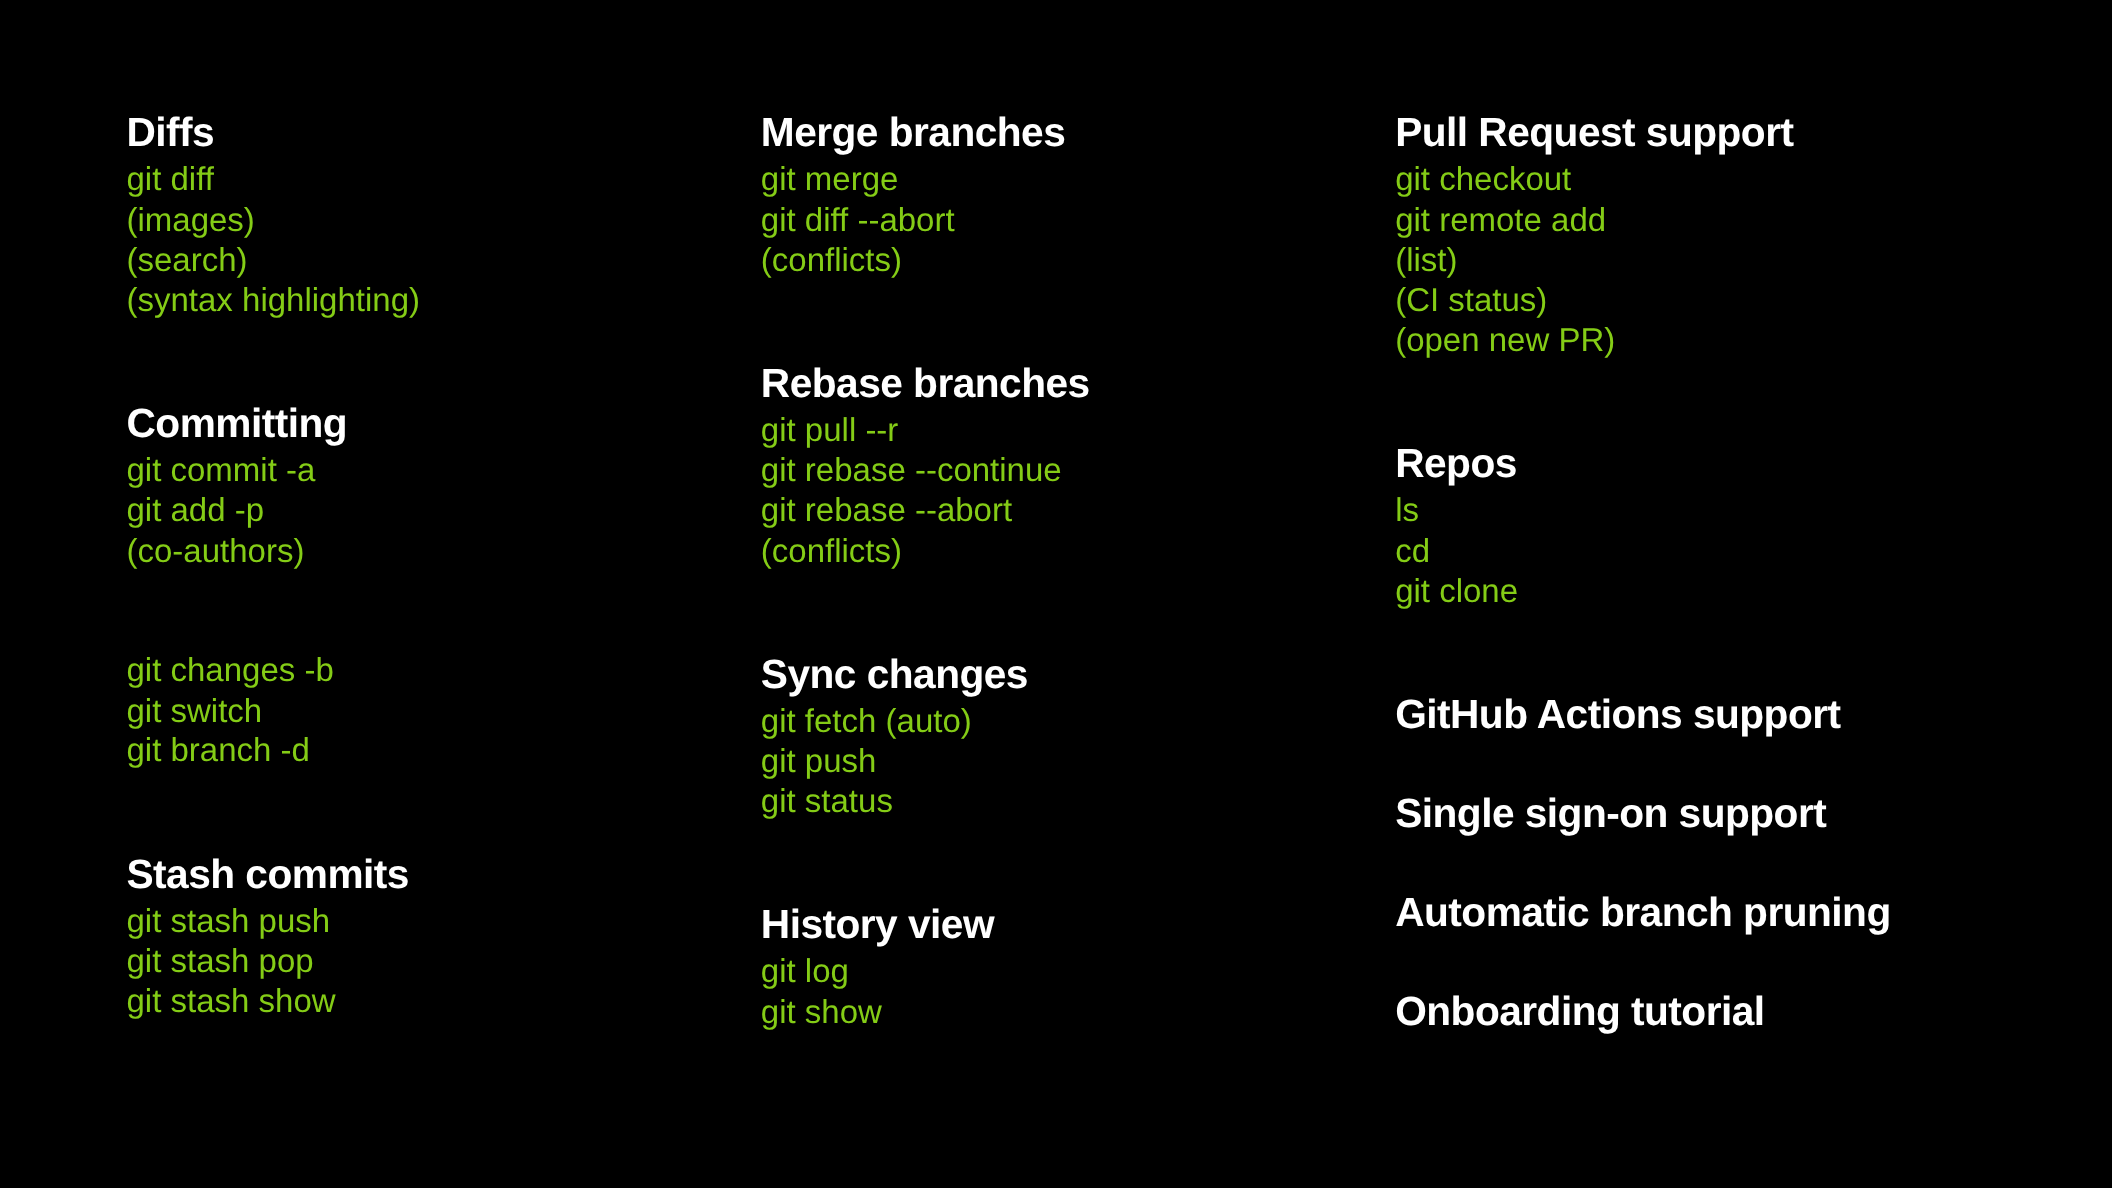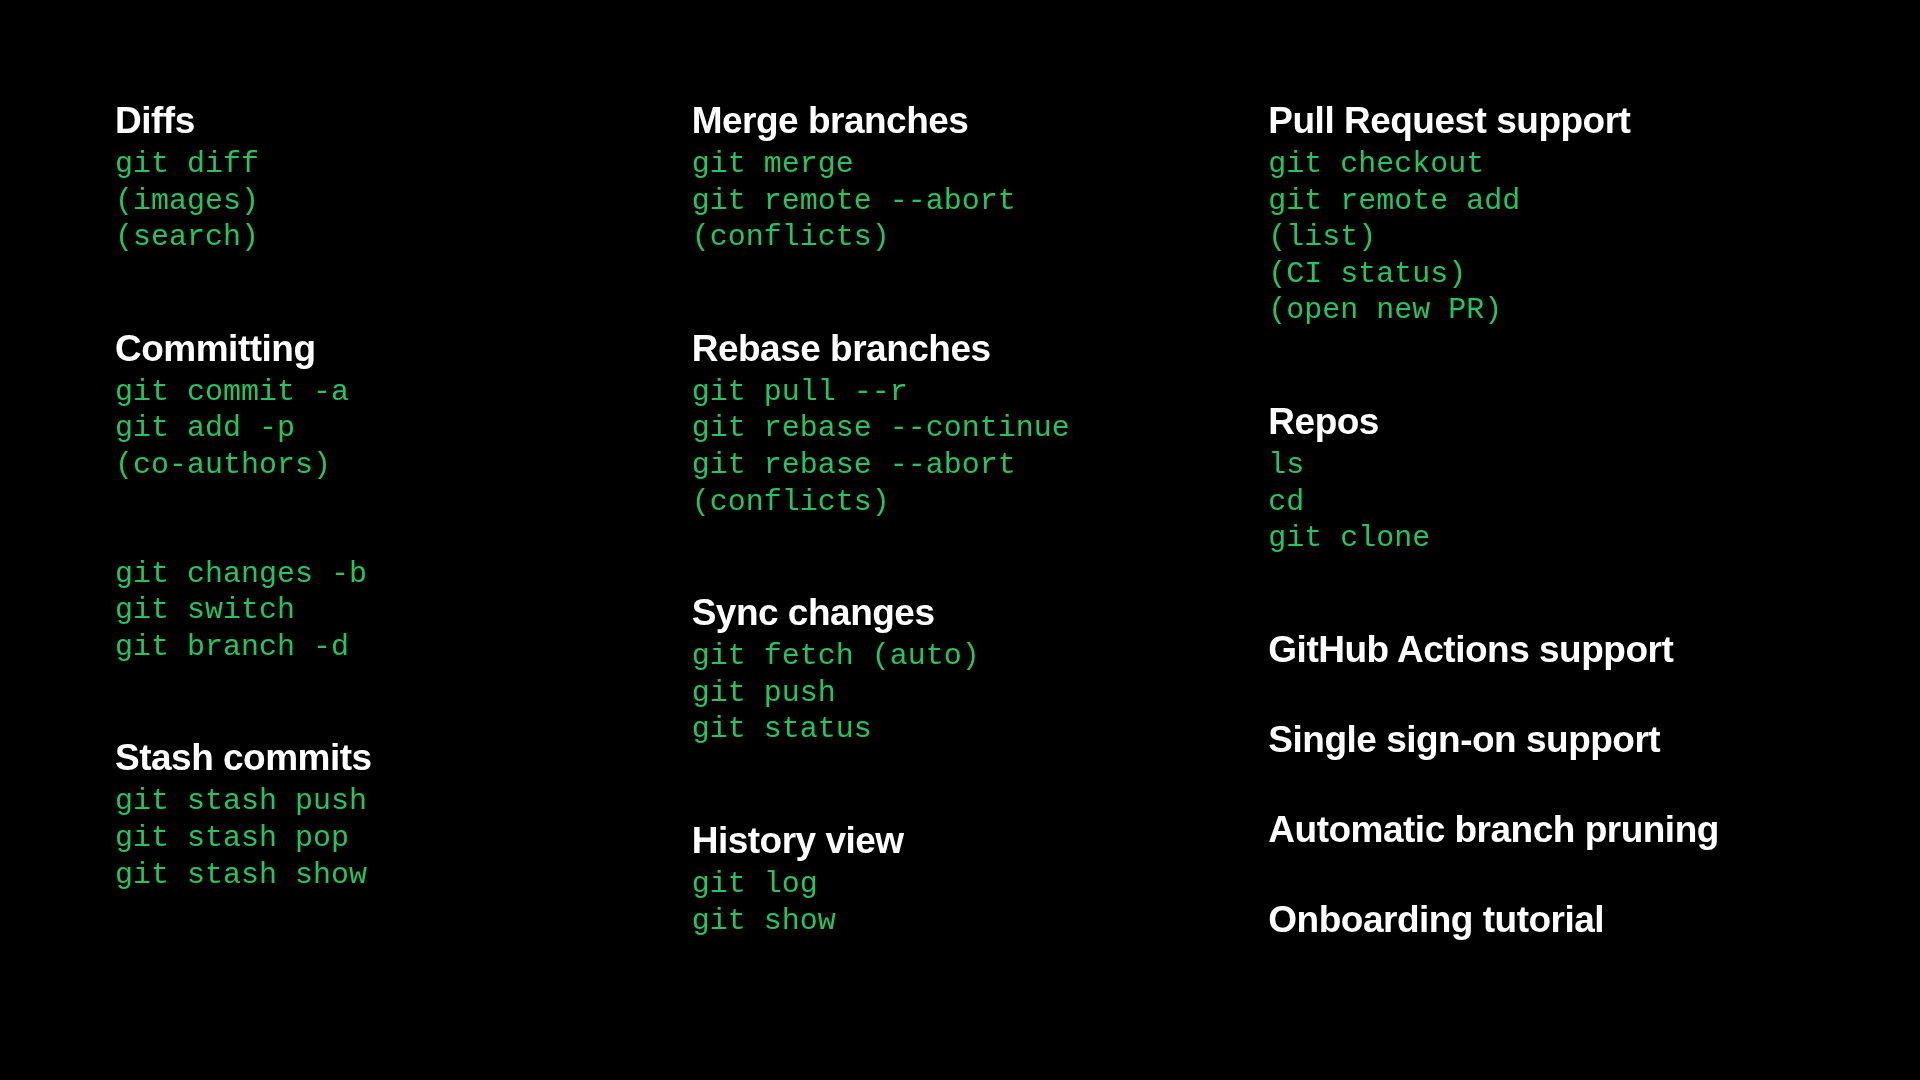--- a/index.html
+++ b/index.html
@@ -31,23 +31,23 @@
     font-weight: 700;
     color: #ffffff;
     margin: 0 0 4px 0;
     letter-spacing: -0.5px;
   }
   .section-items {
     display: flex;
     flex-direction: column;
   }
   .item {
-    font-family: Liberation Mono, monospace;
+    font-family: Liberation Sans, sans-serif;
     font-size: 30px;
-    color: #22c55e;
+    color: #84cc16;
     line-height: 1.22;
     white-space: pre;
   }
   .standalone-title {
     font-size: 37px;
     font-weight: 700;
     color: #ffffff;
     margin: 0 0 28px 0;
     letter-spacing: -0.5px;
   }
@@ -56,20 +56,21 @@
 <body>
 
 <div class="container">
   <div class="column">
       <div class="section">
         <div class="section-title">Diffs</div>
         <div class="section-items">
           <div class="item">git diff</div>
           <div class="item">(images)</div>
           <div class="item">(search)</div>
+          <div class="item">(syntax highlighting)</div>
         </div>
       </div>
       <div class="section">
         <div class="section-title">Committing</div>
         <div class="section-items">
           <div class="item">git commit -a</div>
           <div class="item">git add -p</div>
           <div class="item">(co-authors)</div>
         </div>
       </div>
@@ -87,21 +88,21 @@
           <div class="item">git stash pop</div>
           <div class="item">git stash show</div>
         </div>
       </div>
     </div>
   <div class="column">
       <div class="section">
         <div class="section-title">Merge branches</div>
         <div class="section-items">
           <div class="item">git merge</div>
-          <div class="item">git remote --abort</div>
+          <div class="item">git diff --abort</div>
           <div class="item">(conflicts)</div>
         </div>
       </div>
       <div class="section">
         <div class="section-title">Rebase branches</div>
         <div class="section-items">
           <div class="item">git pull --r</div>
           <div class="item">git rebase --continue</div>
           <div class="item">git rebase --abort</div>
           <div class="item">(conflicts)</div>

